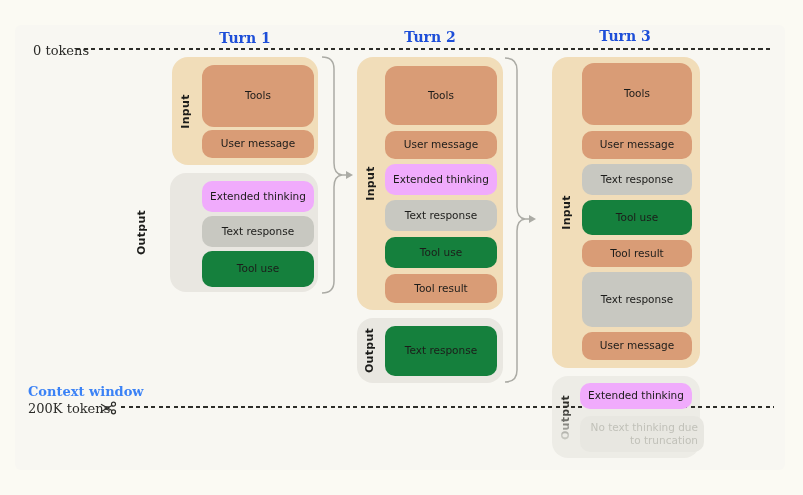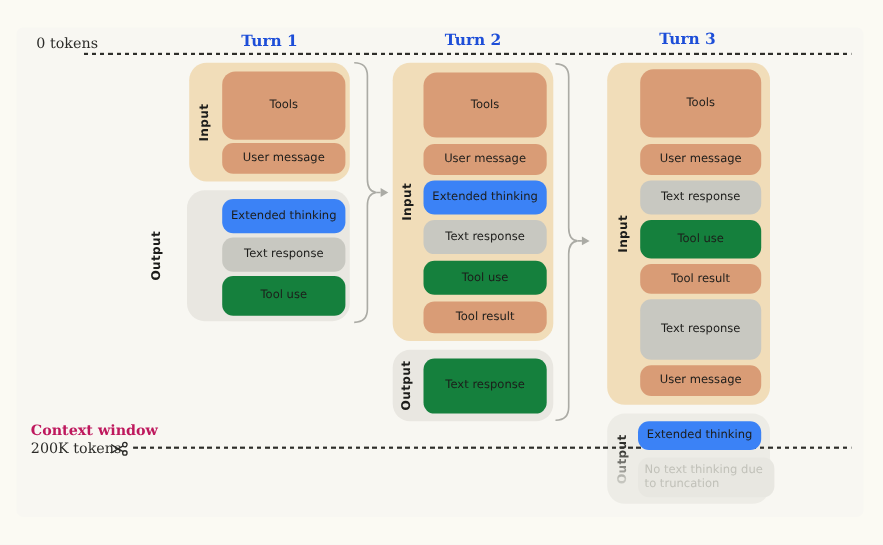--- a/index.html
+++ b/index.html
@@ -14,42 +14,42 @@
     background:#F8F7F2;border-radius:6px;z-index:0;
   }
   .abs{position:absolute;}
   
   .dash-line{
     position:absolute;height:2px;z-index:2;
     background:repeating-linear-gradient(90deg,#2e2e2a 0 4px,transparent 4px 7.5px);
   }
   
   .serif{font-family:"DejaVu Serif","Liberation Serif",serif;font-size:13px;color:#2b2b28;}
-  .serif-bold{font-family:"DejaVu Serif","Liberation Serif",serif;font-size:13px;font-weight:700;color:#be185d;}
+  .serif-bold{font-family:"DejaVu Serif","Liberation Serif",serif;font-size:13px;font-weight:700;color:#3b82f6;}
   .turn-title{
     position:absolute;width:120px;text-align:center;
     font-family:"DejaVu Serif","Liberation Serif",serif;
     font-size:14px;font-weight:700;color:#1d4ed8;z-index:3;
   }
   
   .container{position:absolute;border-radius:16px;z-index:1;}
   .c-input{background:#F1DDB9;}
   .c-output{background:#E9E7E1;}
   .c-output-faded{background:#EDECE6;}
   
   .block{
     position:absolute;border-radius:10px;z-index:3;
     display:flex;align-items:center;justify-content:center;
-    font-size:10.5px;font-weight:500;color:#1c1c1a;text-align:left;
+    font-size:10.5px;font-weight:500;color:#1c1c1a;text-align:right;
     line-height:1.25;
   }
   .b-salmon{background:#D99C76;}
   .b-gray{background:#C8C8C1;}
   .b-gray2{background:#15803d;}
-  .b-dark{background:#3b82f6;}
+  .b-dark{background:#f0abfc;}
   .b-faded{background:#E8E7E1;color:#C1C1B9;font-weight:500;padding:0 6px;}
   
   .vlabel{
     position:absolute;z-index:4;display:flex;align-items:center;justify-content:center;
   }
   .vlabel span{
     transform:rotate(-90deg);white-space:nowrap;
     font-size:11px;font-weight:700;color:#1c1c1a;letter-spacing:.3px;
   }
   .vlabel-faded span{color:#80807A;}
@@ -62,21 +62,21 @@
     }
   }
   svg{display:block;}
   .bracket{position:absolute;z-index:2;}
 </style>
 </head>
 <body>
 
 <div class="panel"></div>
 
-<div class="abs serif" style="left:33px;top:33px;z-index:3;text-align:center;">0 tokens</div>
+<div class="abs serif" style="left:33px;top:43px;z-index:3;text-align:center;">0 tokens</div>
 <div class="dash-line" style="left:76px;top:48px;width:698px;"></div>
 
 <div class="turn-title" style="left:185px;top:30px;">Turn 1</div>
 <div class="turn-title" style="left:370px;top:29px;">Turn 2</div>
 <div class="turn-title" style="left:565px;top:28px;">Turn 3</div>
 
 <div class="container c-input" style="left:172px;top:57px;width:146px;height:108px;"></div>
 <div class="vlabel" style="left:172px;top:57px;width:26px;height:108px;">
     <span>Input</span>
   </div>

